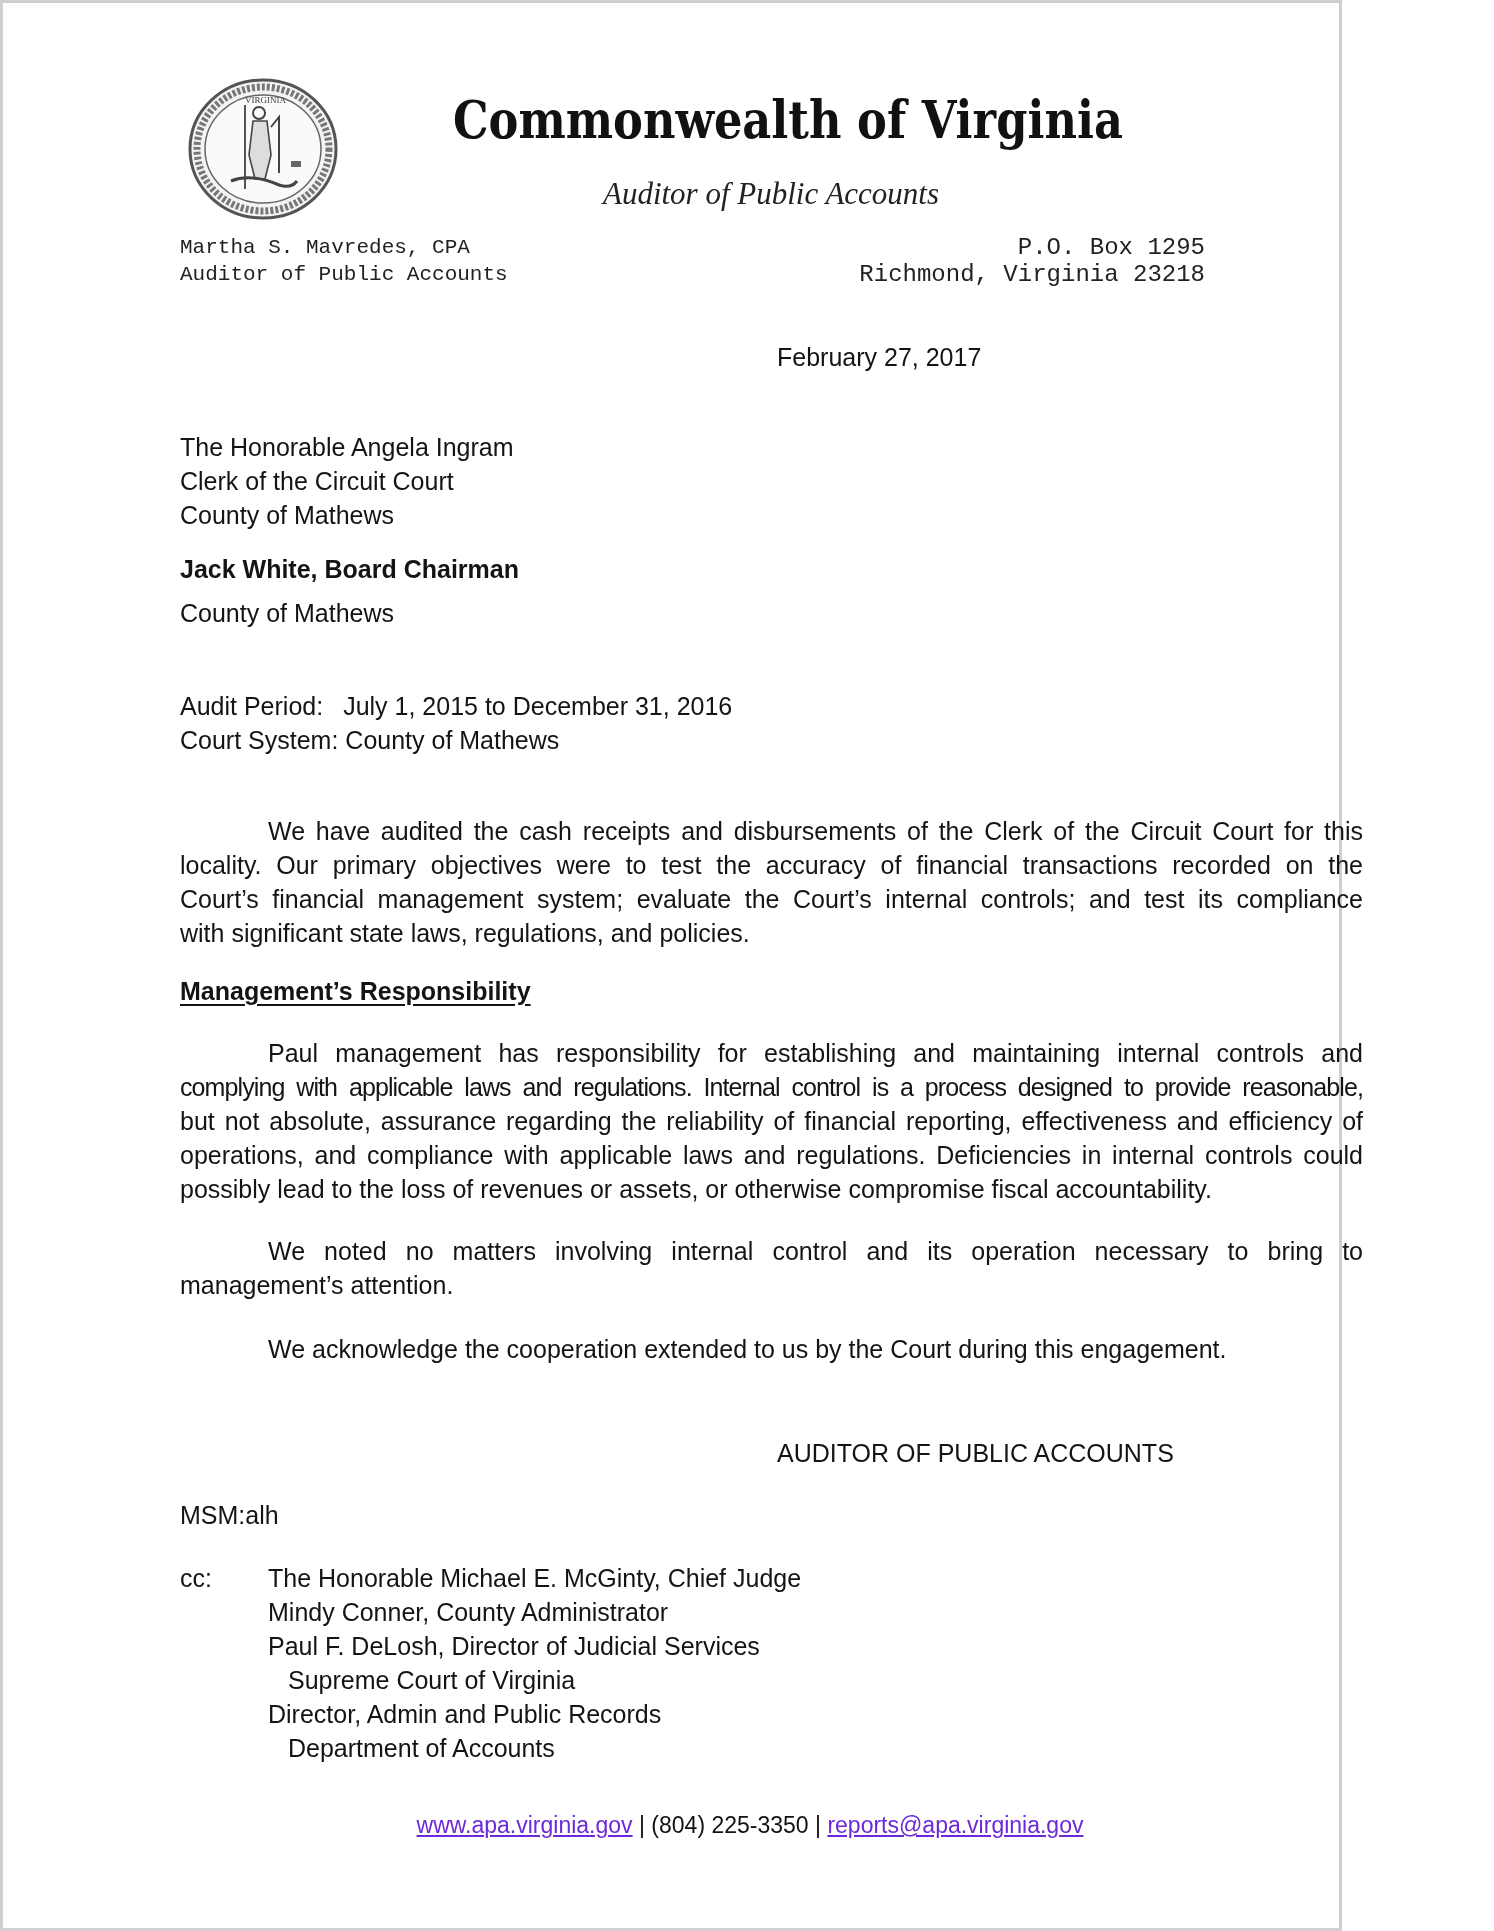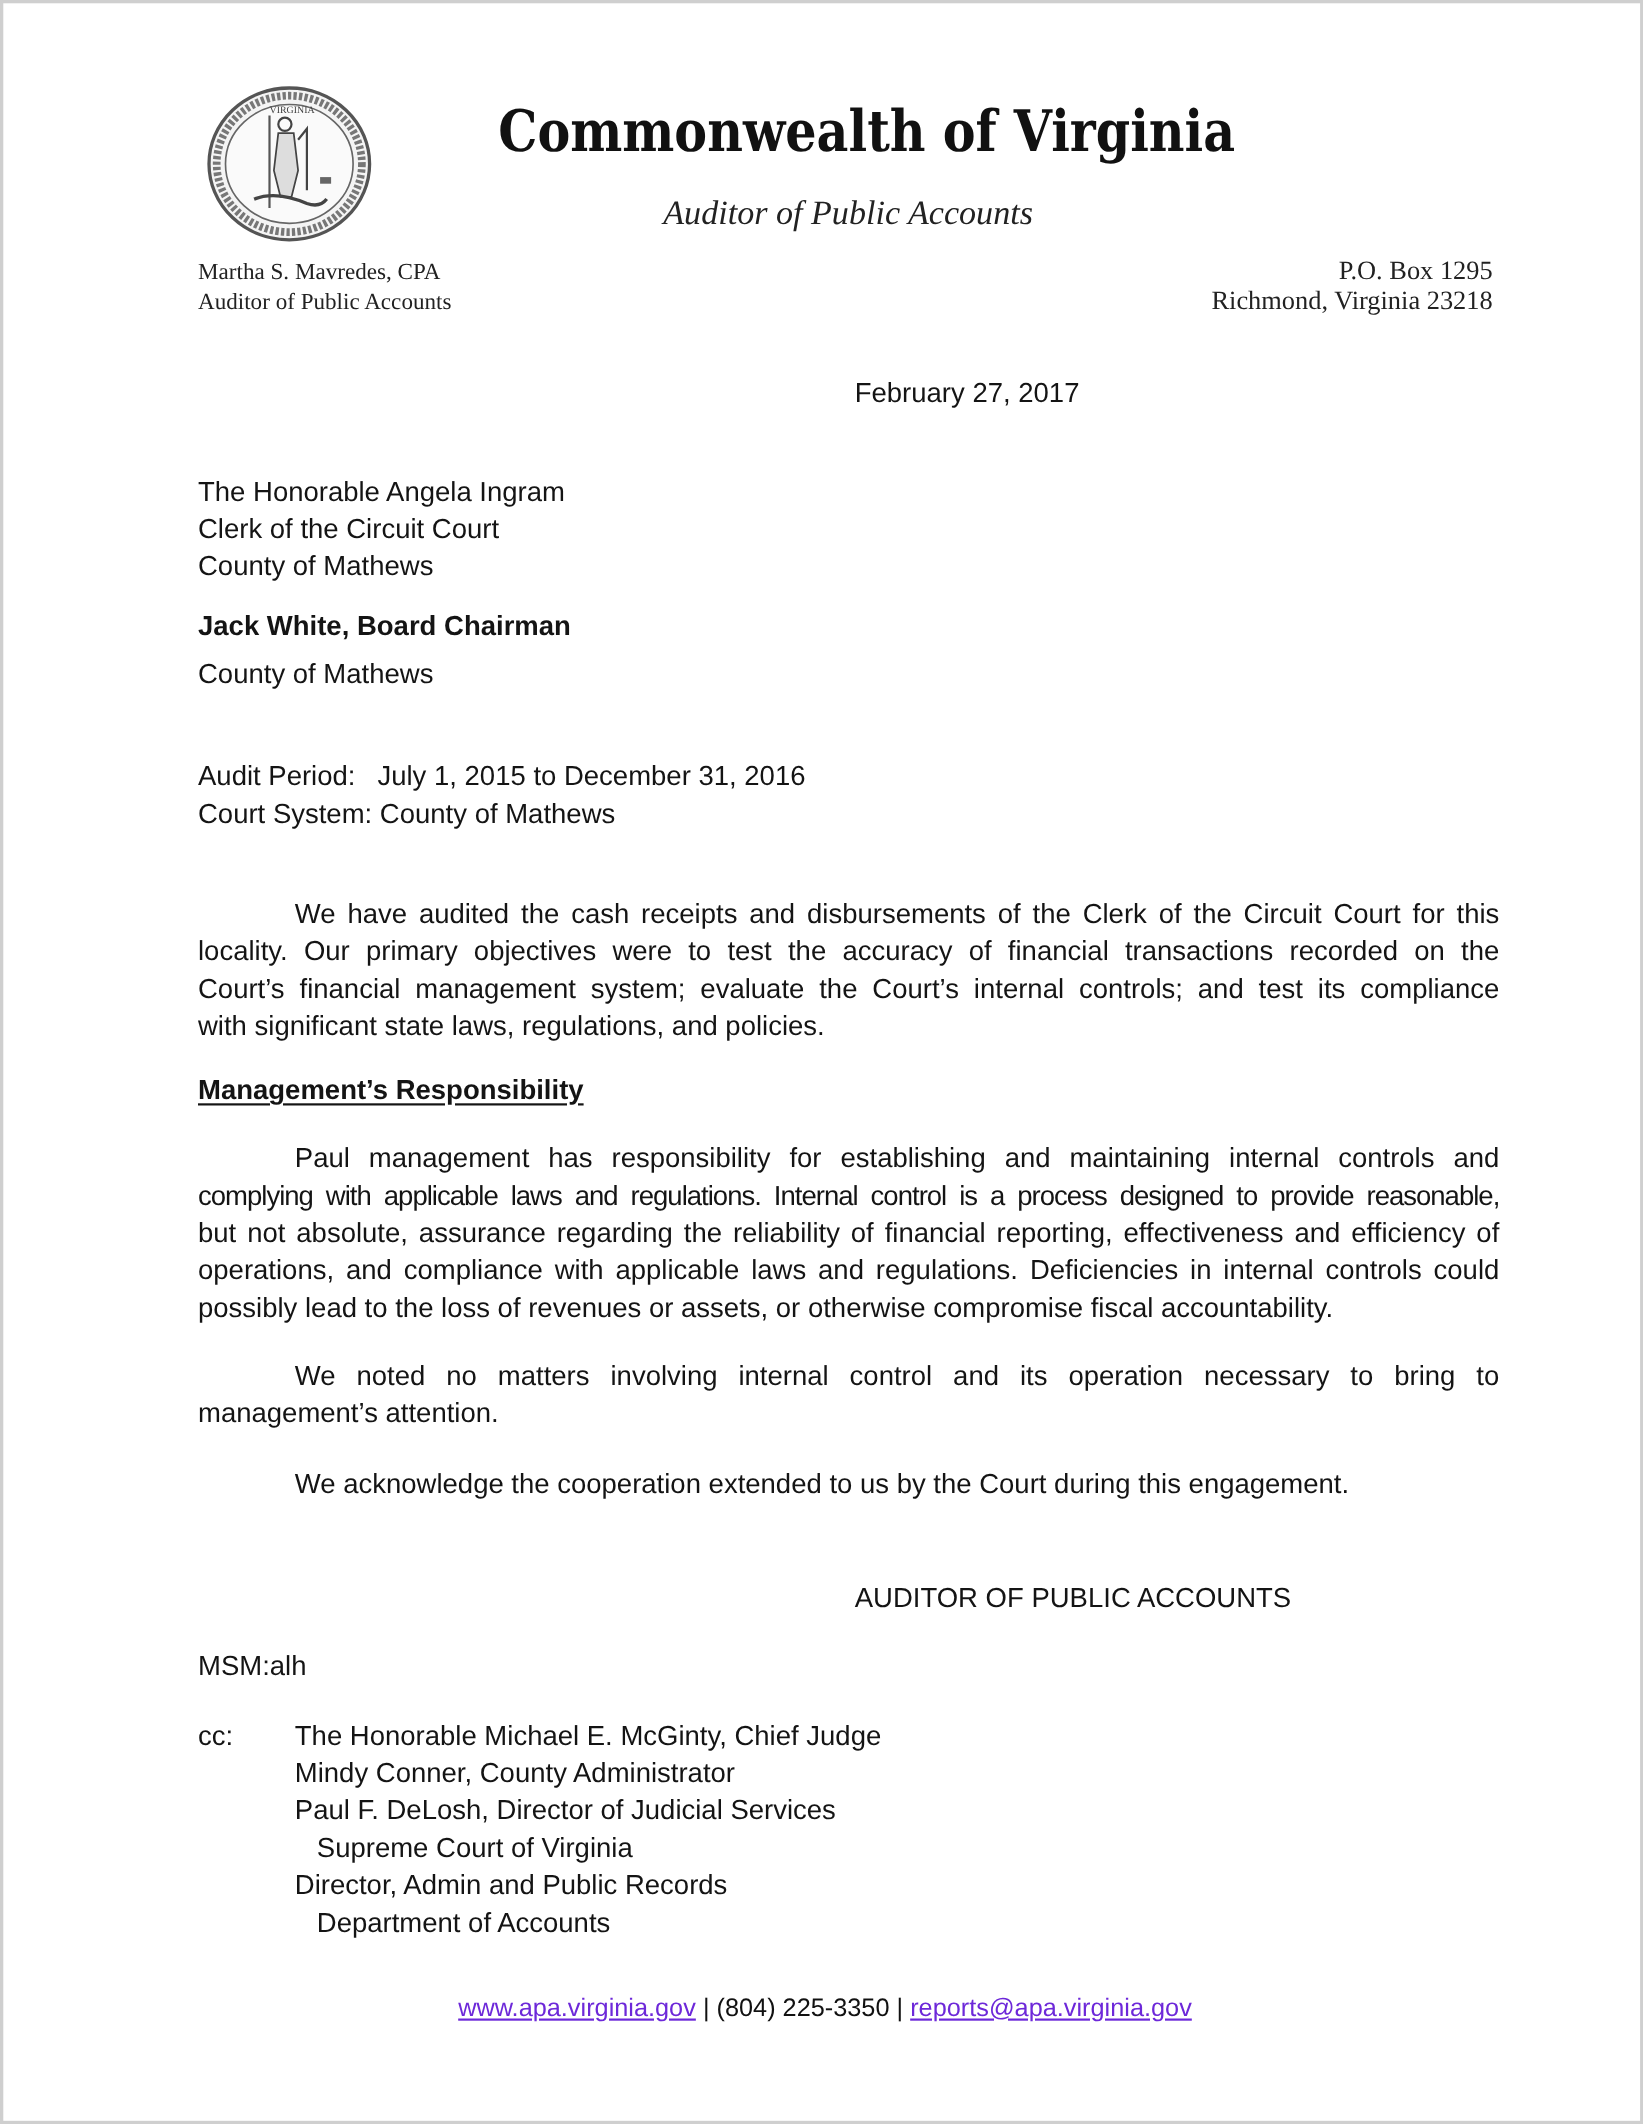--- a/index.html
+++ b/index.html
@@ -1,22 +1,22 @@
 <!DOCTYPE html>
 <html><head>
 <meta charset="utf-8">
 <style>
   html, body { margin: 0; padding: 0; background: #ffffff; }
   body { width: 1494px; height: 1931px; position: relative; overflow: hidden; }
   .page {
-    position: absolute; left: 0; top: 0; width: 1494px; height: 1931px;
+    position: absolute; left: 0; top: 0; width: 1342px; height: 1931px;
     box-sizing: border-box; border: 3px solid #cfcfcf; background: #fff;
   }
   .abs { position: absolute; white-space: nowrap; color: #111; }
-  .serif { font-family: Liberation Serif, serif; }
+  .serif { font-family: Liberation Mono, monospace; }
 
   .seal { position: absolute; left: 184px; top: 74px; width: 152px; height: 144px; }
 
   .title {
     left: 450px; top: 86px; width: 636px; text-align: center;
     font-family: "DejaVu Serif", "Liberation Serif", serif;
     font-size: 52px; font-weight: bold; letter-spacing: 0px;
     transform: scaleX(0.86); transform-origin: left center;
   }
   .subtitle {

